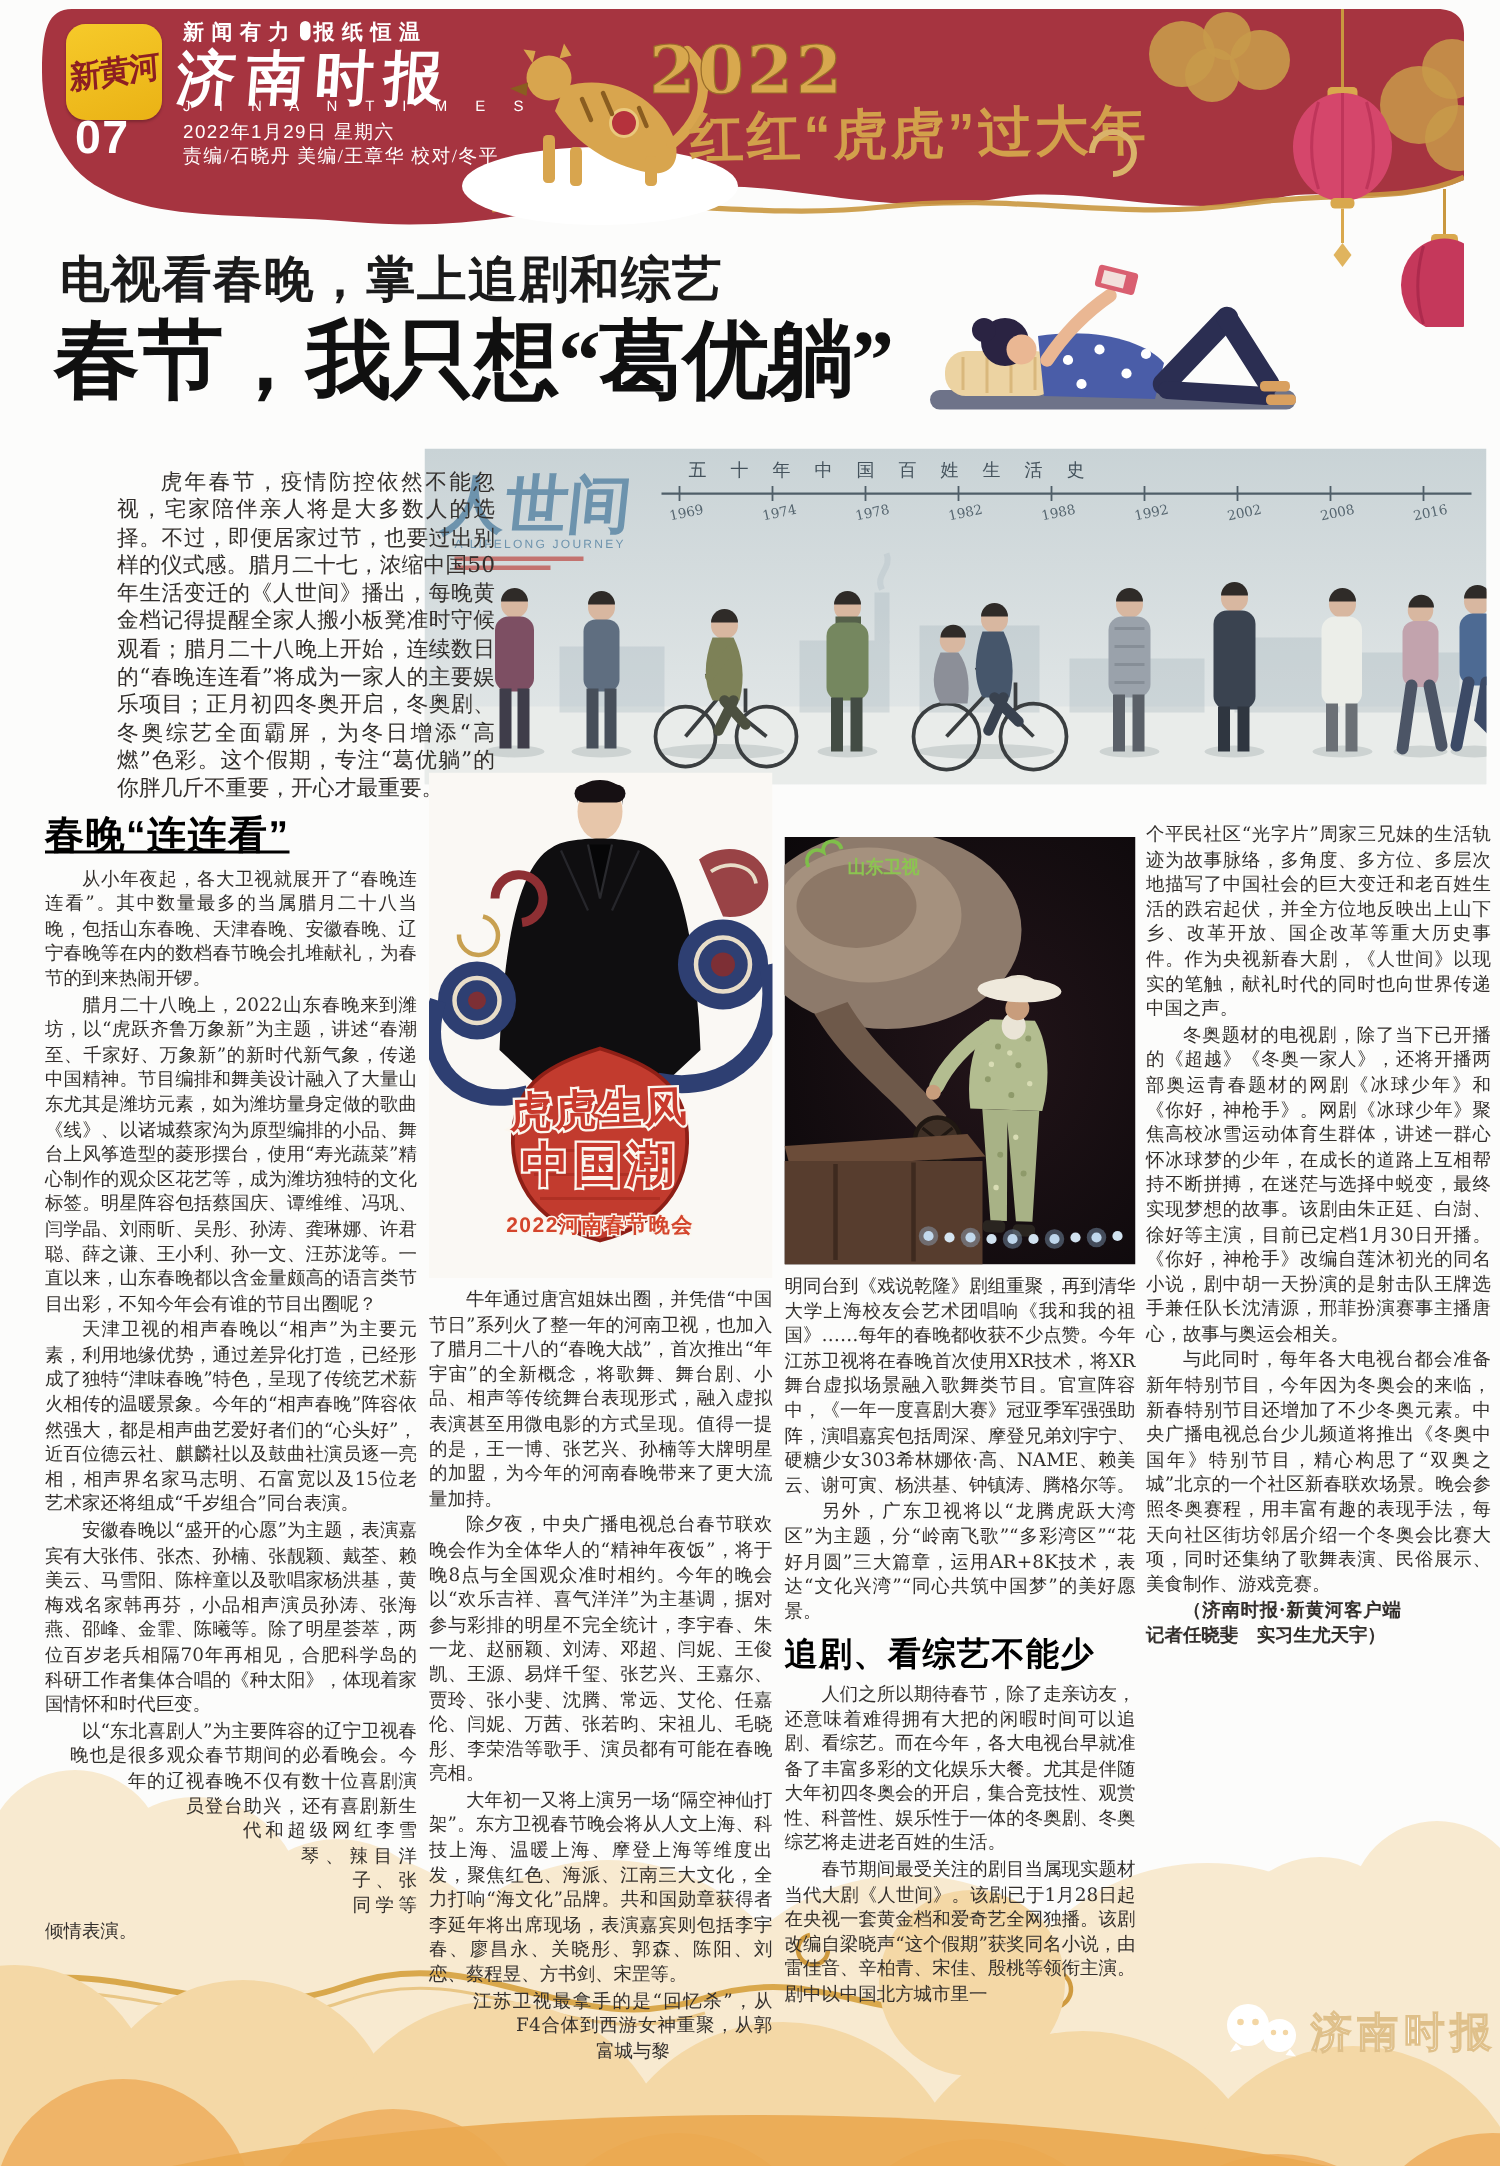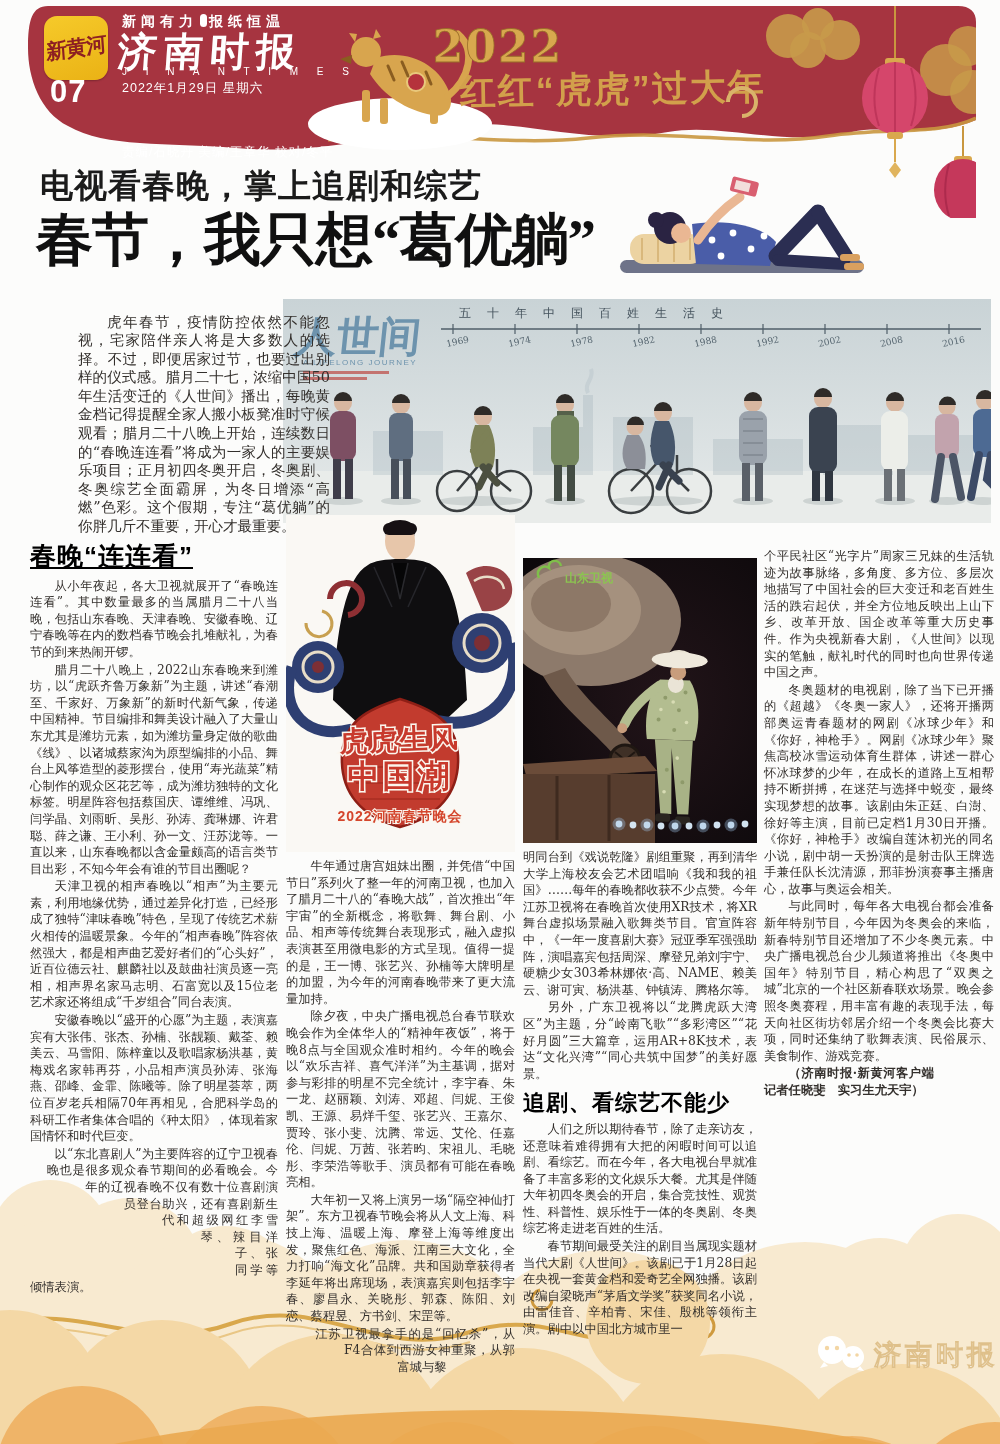--- a/index.html
+++ b/index.html
@@ -9,21 +9,21 @@
   
   .hdr-white{color:#fff;}
   .badge{left:44px;top:16px;width:64px;height:64px;background:linear-gradient(160deg,#f6ca2a,#eab215);
          border-radius:13px;display:flex;align-items:center;justify-content:center;box-shadow:0 1px 2px rgba(0,0,0,.25);}
   .badge span{font-family:"DejaVu Serif",serif;font-weight:900;font-size:21px;color:#8d1f22;transform:rotate(-8deg) skewX(-4deg);letter-spacing:-1px;}
   .slogan{left:122px;top:13px;font-family:"Liberation Sans",sans-serif;font-size:14px;letter-spacing:5px;font-weight:700;}
   .thermo{display:inline-block;width:7px;height:13px;background:#fff;border-radius:4px;margin:0 2px;position:relative;top:1px;}
   .masthead{left:118px;top:25px;font-size:39px;font-weight:900;letter-spacing:7px;transform:skewX(-4deg);}
   .mast-en{left:122px;top:66px;font-family:"Liberation Sans",sans-serif;font-size:10px;letter-spacing:8px;}
   .dateline{left:122px;top:80px;font-family:"Liberation Sans",sans-serif;font-size:12.5px;letter-spacing:1px;}
-  .staffline{left:122px;top:96px;font-family:Liberation Sans, sans-serif;font-size:12.5px;letter-spacing:1px;margin-top:48px;}
+  .staffline{left:122px;top:96px;font-family:Liberation Serif, serif;font-size:12.5px;letter-spacing:1px;}
   .pagenum{left:50px;top:74px;font-family:"Liberation Sans",sans-serif;font-size:31px;font-weight:900;letter-spacing:1px;text-align:center;}
   
   .kicker{left:40px;top:164px;font-family:"Liberation Sans",sans-serif;font-size:33px;font-weight:700;color:#1b1b1b;letter-spacing:1px;}
   .bigtitle{left:36px;top:202px;font-family:Liberation Serif, serif;font-size:57px;font-weight:900;color:#101010;letter-spacing:-1px;}
   
   .lead{left:30px;top:298px;width:252px;font-size:14.5px;line-height:18.6px;text-align:justify;text-indent:2em;color:#332f2c;margin-left:48px;}
   .col{font-size:12.3px;line-height:16.6px;text-align:justify;color:#332f2c;}
   .col p{margin:0 0 1px;text-indent:2em;}
   .col p.cont{text-indent:0;}
   .col1{left:30px;top:546px;width:248px;}
@@ -436,21 +436,21 @@
 
       <g>
         <path d="M16,20 c-4,-8 4,-14 10,-10 c-2,-8 10,-10 12,-2" fill="none" stroke="#7fbf4a" stroke-width="2.5"></path>
         <text x="42" y="24" font-family="Liberation Sans, sans-serif" font-size="12" font-weight="700" fill="#8cc451">山东卫视</text>
       </g>
     </svg>
     <p class="cont">明同台到《戏说乾隆》剧组重聚，再到清华大学上海校友会艺术团唱响《我和我的祖国》……每年的春晚都收获不少点赞。今年江苏卫视将在春晚首次使用XR技术，将XR舞台虚拟场景融入歌舞类节目。官宣阵容中，《一年一度喜剧大赛》冠亚季军强强助阵，演唱嘉宾包括周深、摩登兄弟刘宇宁、硬糖少女303希林娜依·高、NAME、赖美云、谢可寅、杨洪基、钟镇涛、腾格尔等。</p>
     <p>另外，广东卫视将以“龙腾虎跃大湾区”为主题，分“岭南飞歌”“多彩湾区”“花好月圆”三大篇章，运用AR+8K技术，表达“文化兴湾”“同心共筑中国梦”的美好愿景。</p>
     <h2 class="h2b">追剧、看综艺不能少</h2>
     <p>人们之所以期待春节，除了走亲访友，还意味着难得拥有大把的闲暇时间可以追剧、看综艺。而在今年，各大电视台早就准备了丰富多彩的文化娱乐大餐。尤其是伴随大年初四冬奥会的开启，集合竞技性、观赏性、科普性、娱乐性于一体的冬奥剧、冬奥综艺将走进老百姓的生活。</p>
-    <p><span class="sp spR spR1"></span><span>春节期间最受关注的剧目当属现实题材当代大剧《人世间》。该剧已于1月28日起在央视一套黄金档和爱奇艺全网独播。该剧改编自梁晓声“茅盾文学奖”获奖同名小说，由雷佳音、辛柏青、宋佳、殷桃等领衔主演。剧中以中国北方城市里一</span></p>
+    <p><span class="sp spR spR1"></span><span>春节期间最受关注的剧目当属现实题材当代大剧《人世间》。该剧已于1月28日起在央视一套黄金档和爱奇艺全网独播。该剧改编自梁晓声“这个假期”获奖同名小说，由雷佳音、辛柏青、宋佳、殷桃等领衔主演。剧中以中国北方城市里一</span></p>
   </div>
 
   <div class="abs z2 col col4">
     <p class="cont">个平民社区“光字片”周家三兄妹的生活轨迹为故事脉络，多角度、多方位、多层次地描写了中国社会的巨大变迁和老百姓生活的跌宕起伏，并全方位地反映出上山下乡、改革开放、国企改革等重大历史事件。作为央视新春大剧，《人世间》以现实的笔触，献礼时代的同时也向世界传递中国之声。</p>
     <p>冬奥题材的电视剧，除了当下已开播的《超越》《冬奥一家人》，还将开播两部奥运青春题材的网剧《冰球少年》和《你好，神枪手》。网剧《冰球少年》聚焦高校冰雪运动体育生群体，讲述一群心怀冰球梦的少年，在成长的道路上互相帮持不断拼搏，在迷茫与选择中蜕变，最终实现梦想的故事。该剧由朱正廷、白澍、徐好等主演，目前已定档1月30日开播。《你好，神枪手》改编自莲沐初光的同名小说，剧中胡一天扮演的是射击队王牌选手兼任队长沈清源，邢菲扮演赛事主播唐心，故事与奥运会相关。</p>
     <p>与此同时，每年各大电视台都会准备新年特别节目，今年因为冬奥会的来临，新春特别节目还增加了不少冬奥元素。中央广播电视总台少儿频道将推出《冬奥中国年》特别节目，精心构思了“双奥之城”北京的一个社区新春联欢场景。晚会参照冬奥赛程，用丰富有趣的表现手法，每天向社区街坊邻居介绍一个冬奥会比赛大项，同时还集纳了歌舞表演、民俗展示、美食制作、游戏竞赛。</p>
     <p class="byline" style="padding-right:60px">（济南时报·新黄河客户端记者任晓斐　实习生尤天宇）</p>
   </div>
 
   <svg class="abs z1" style="left:0;top:1150px" width="1000" height="294" viewBox="0 0 1000 294">

